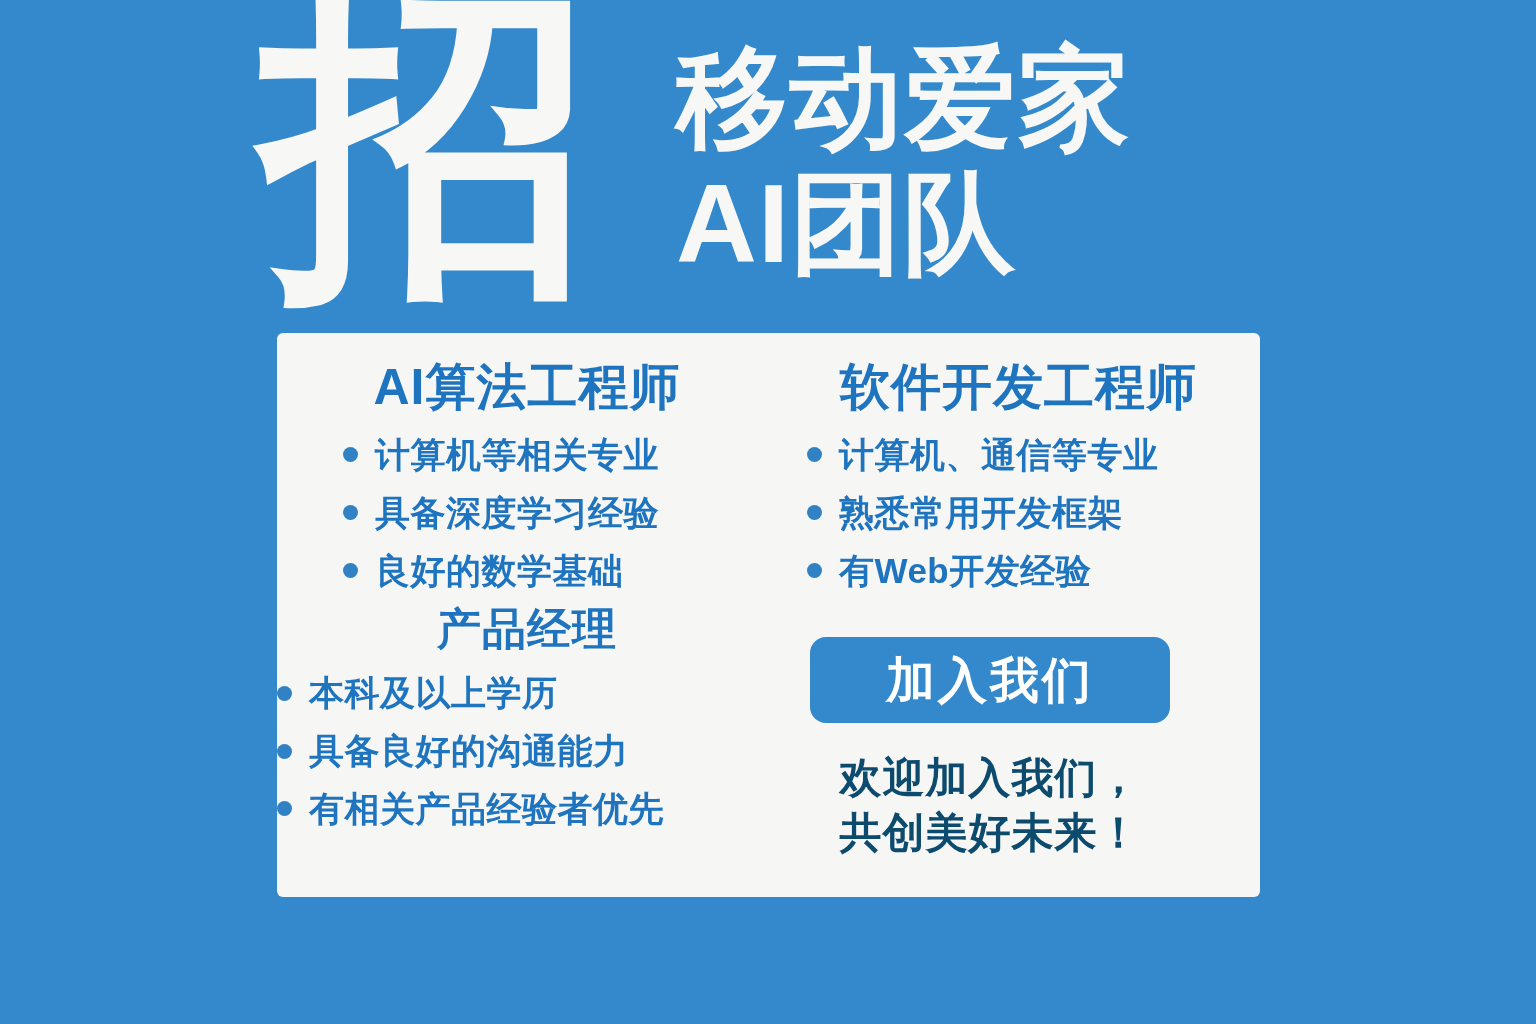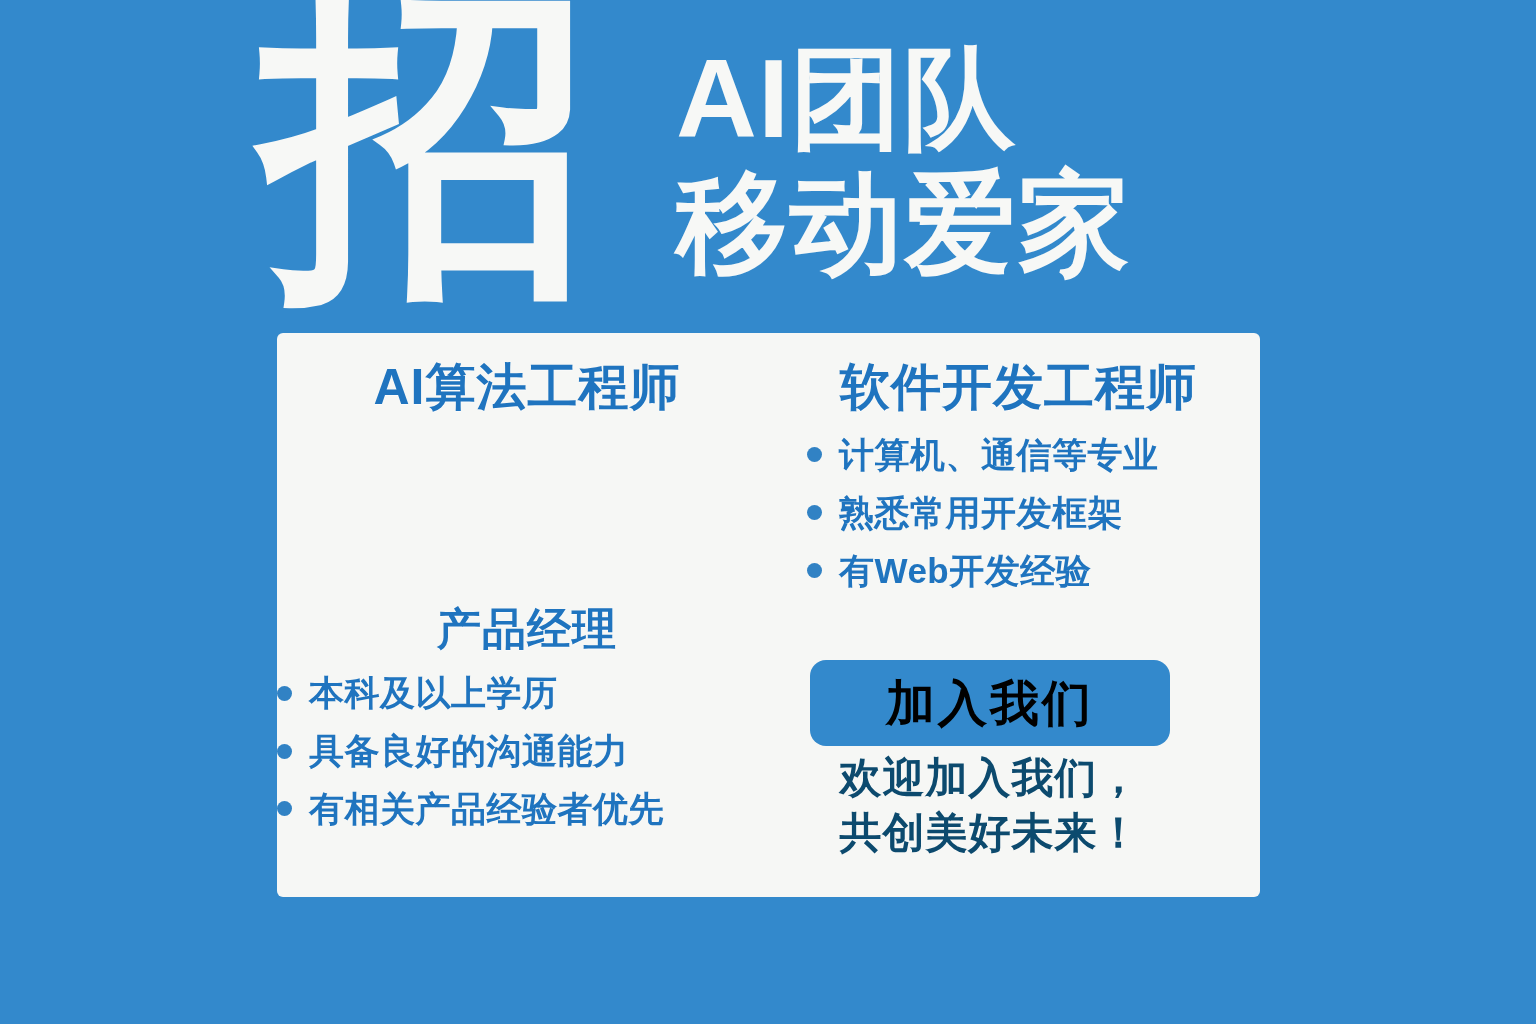--- a/index.html
+++ b/index.html
@@ -132,27 +132,27 @@
   
   .block-ai .bullets { padding-left: 66px; }
   .block-pm .bullets { }
   
   .block-software .bullets { padding-left: 30px; }
 
   
   .cta-button {
     position: absolute;
     left: 533px;
-    top: 327px;
+    top: 304px;
     width: 360px;
     height: 86px;
     background: #3389cc;
     border: none;
     border-radius: 16px;
-    color: #000000;
+    color: #ffffff;
     font-size: 49px;
     font-weight: 700;
     letter-spacing: 3px;
     font-family: "Liberation Sans", "DejaVu Sans", sans-serif;
     cursor: pointer;
     display: flex;
     align-items: center;
     justify-content: center;
     padding: 16px;
     line-height: 1;
@@ -173,31 +173,45 @@
   .closing .cl-line { white-space: nowrap; }
 </style>
 </head>
 <body>
 
 <div class="poster">
 
   <div class="header">
     <div class="hero-char">招</div>
     <div class="hero-lines">
+      <div class="hero-line first">移动爱家</div>
       <div class="hero-line second">AI团队</div>
-      <div class="hero-line first">移动爱家</div>
     </div>
   </div>
 
   <div class="card">
 
     <div class="col col-left">
 
       <div class="job-block block-ai">
         <div class="job-title">AI算法工程师</div>
+        <ul class="bullets">
+          <li class="bullet">
+            <span class="dot"></span>
+            <span class="btext">计算机等相关专业</span>
+          </li>
+          <li class="bullet">
+            <span class="dot"></span>
+            <span class="btext">具备深度学习经验</span>
+          </li>
+          <li class="bullet">
+            <span class="dot"></span>
+            <span class="btext">良好的数学基础</span>
+          </li>
+        </ul>
       </div>
 
       <div class="job-block block-pm">
         <div class="job-title pm">产品经理</div>
         <ul class="bullets">
           <li class="bullet">
             <span class="dot"></span>
             <span class="btext">本科及以上学历</span>
           </li>
           <li class="bullet">

